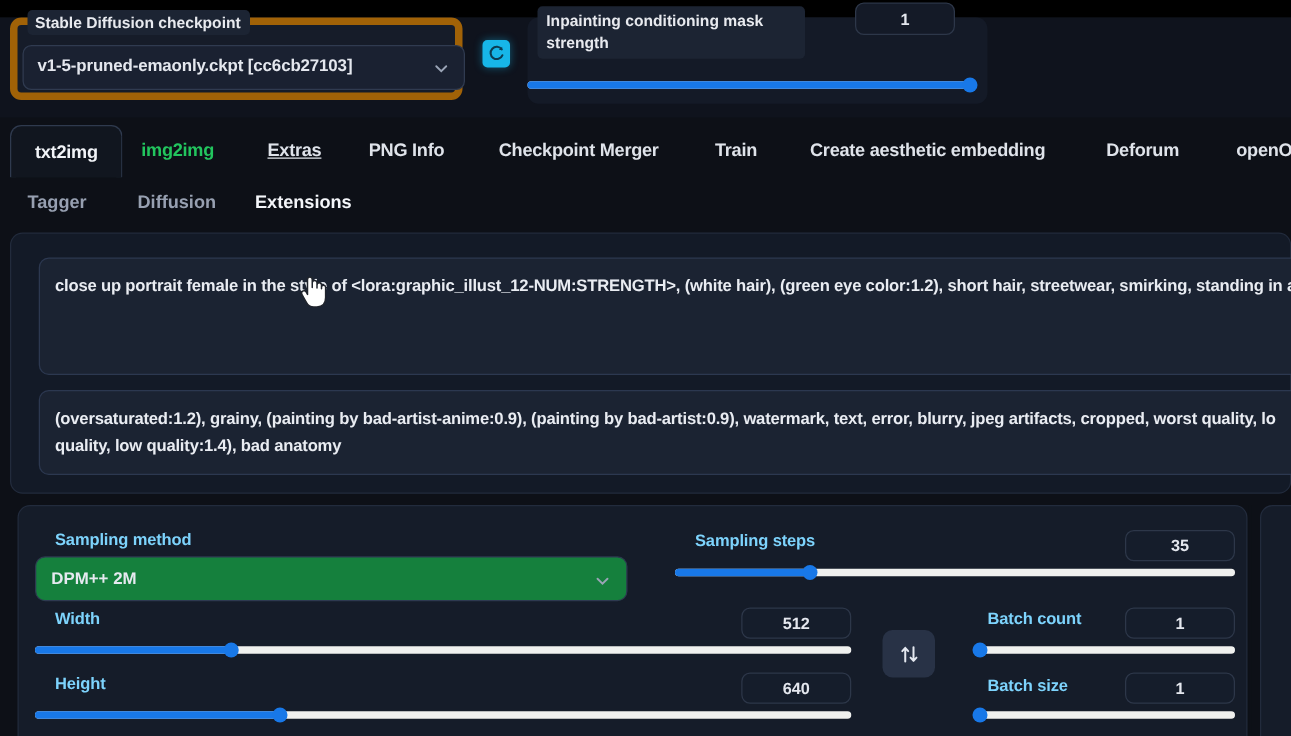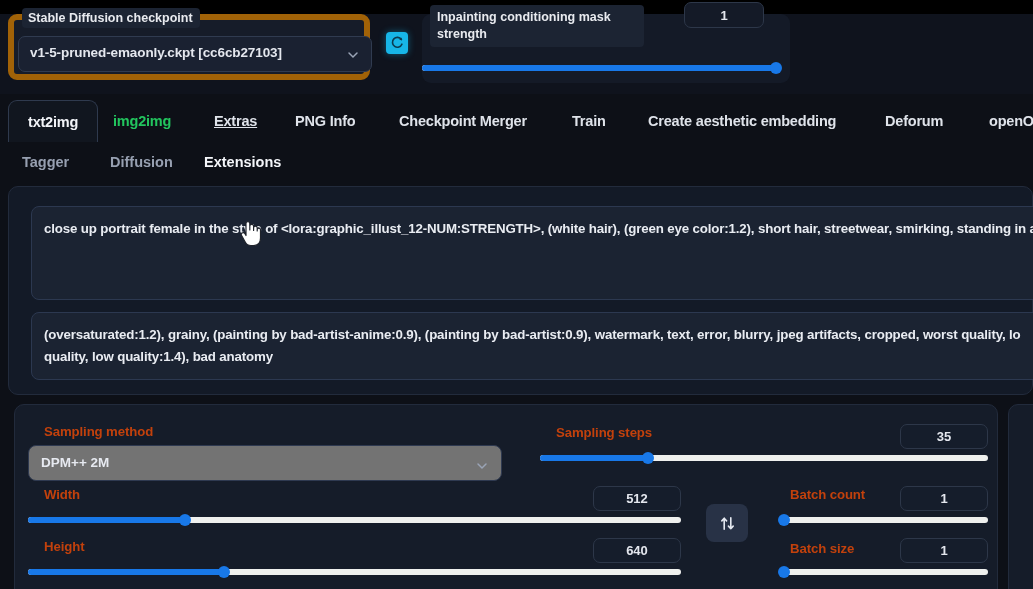--- a/index.html
+++ b/index.html
@@ -181,28 +181,28 @@
   .right-col-panel {
     position: absolute; left: 1008px; top: 404px;
     width: 60px; height: 200px;
     background: #151c29;
     border: 1px solid #222b3c;
     border-radius: 10px;
   }
 
   .lbl {
     position: absolute;
-    color: #c2410c; font-size: 13.2px; font-weight: bold;
+    color: #7dd3fc; font-size: 13.2px; font-weight: bold;
     white-space: nowrap;
     letter-spacing: -0.1px;
   }
 
   .dropdown {
     position: absolute;
-    background: #737373;
+    background: #15803d;
     border: 1px solid #2e3950;
     border-radius: 8px;
   }
   .dropdown .dval {
     position: absolute; left: 12px; top: 9px;
     color: #e6e9f0; font-size: 13.5px; font-weight: bold;
   }
   .dropdown .dcaret {
     position: absolute; right: 13px; top: 12px; width: 12px; height: 12px;
   }

